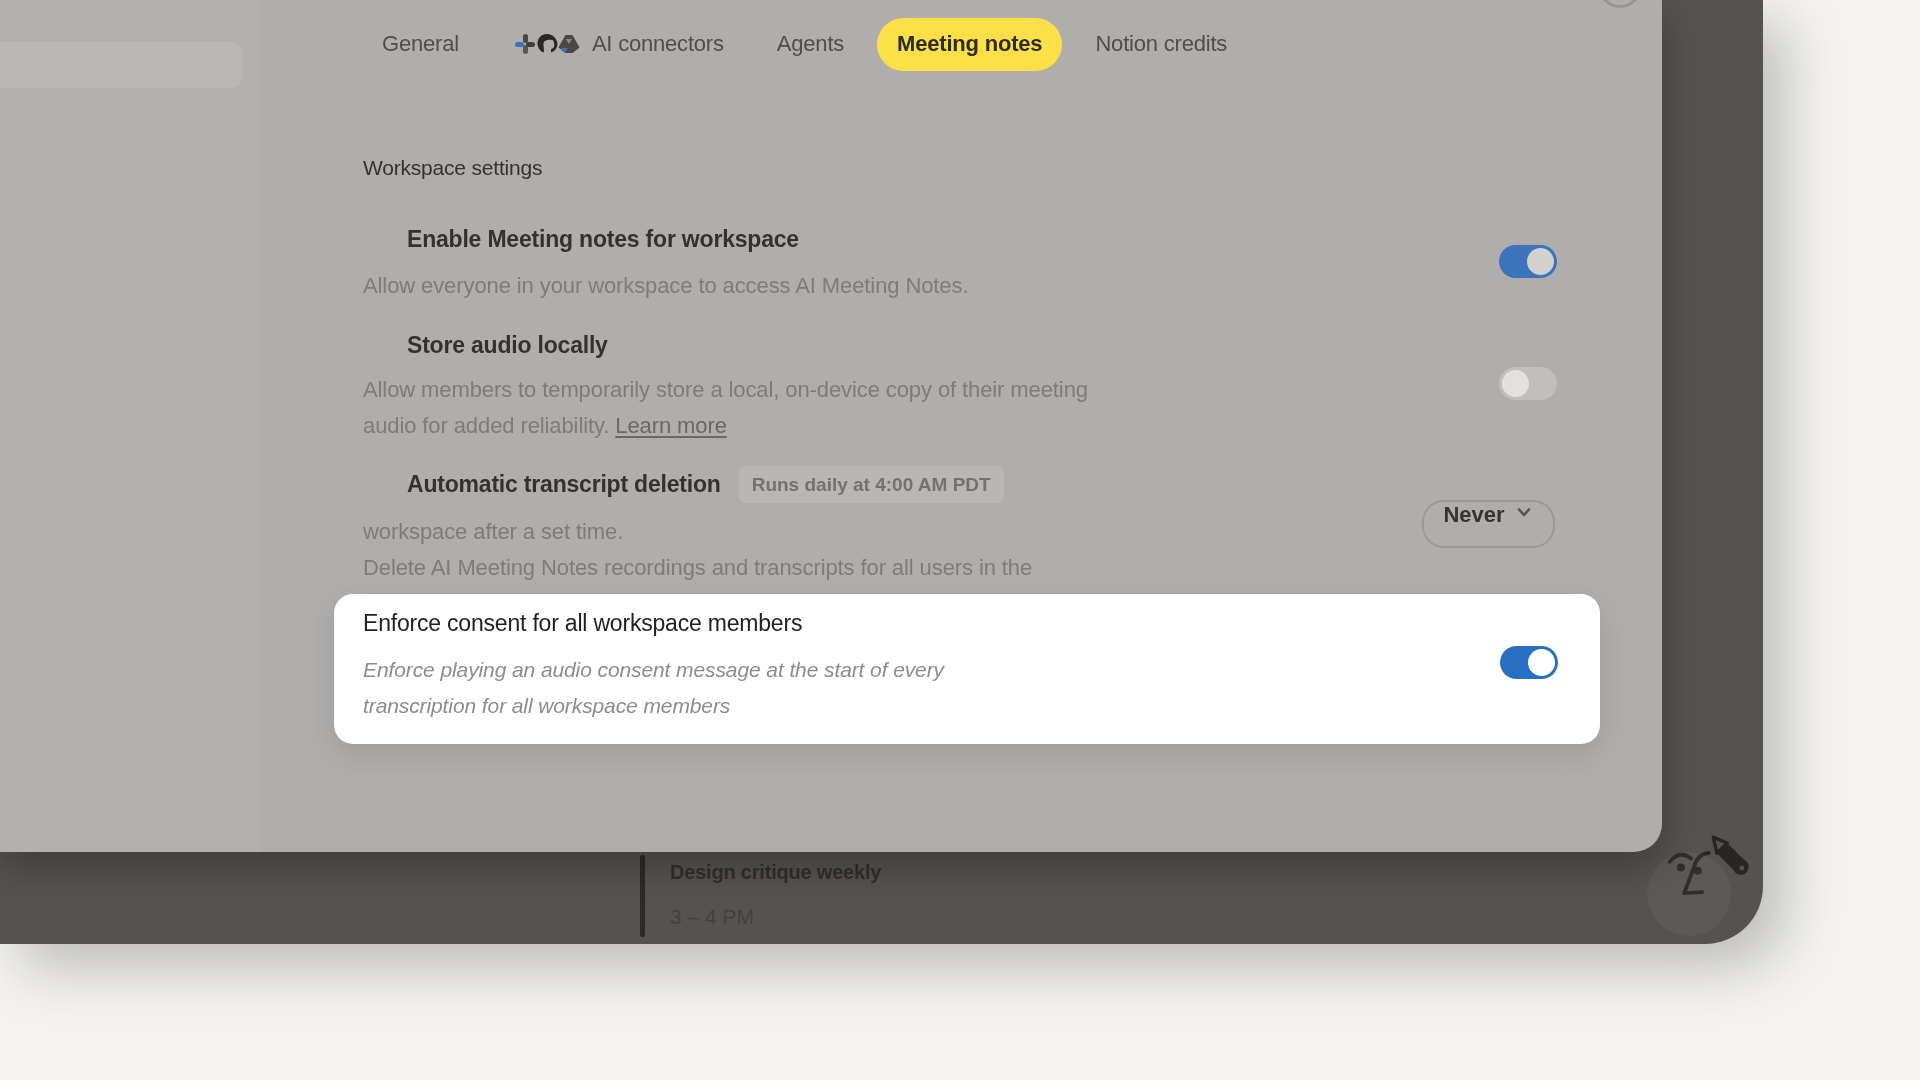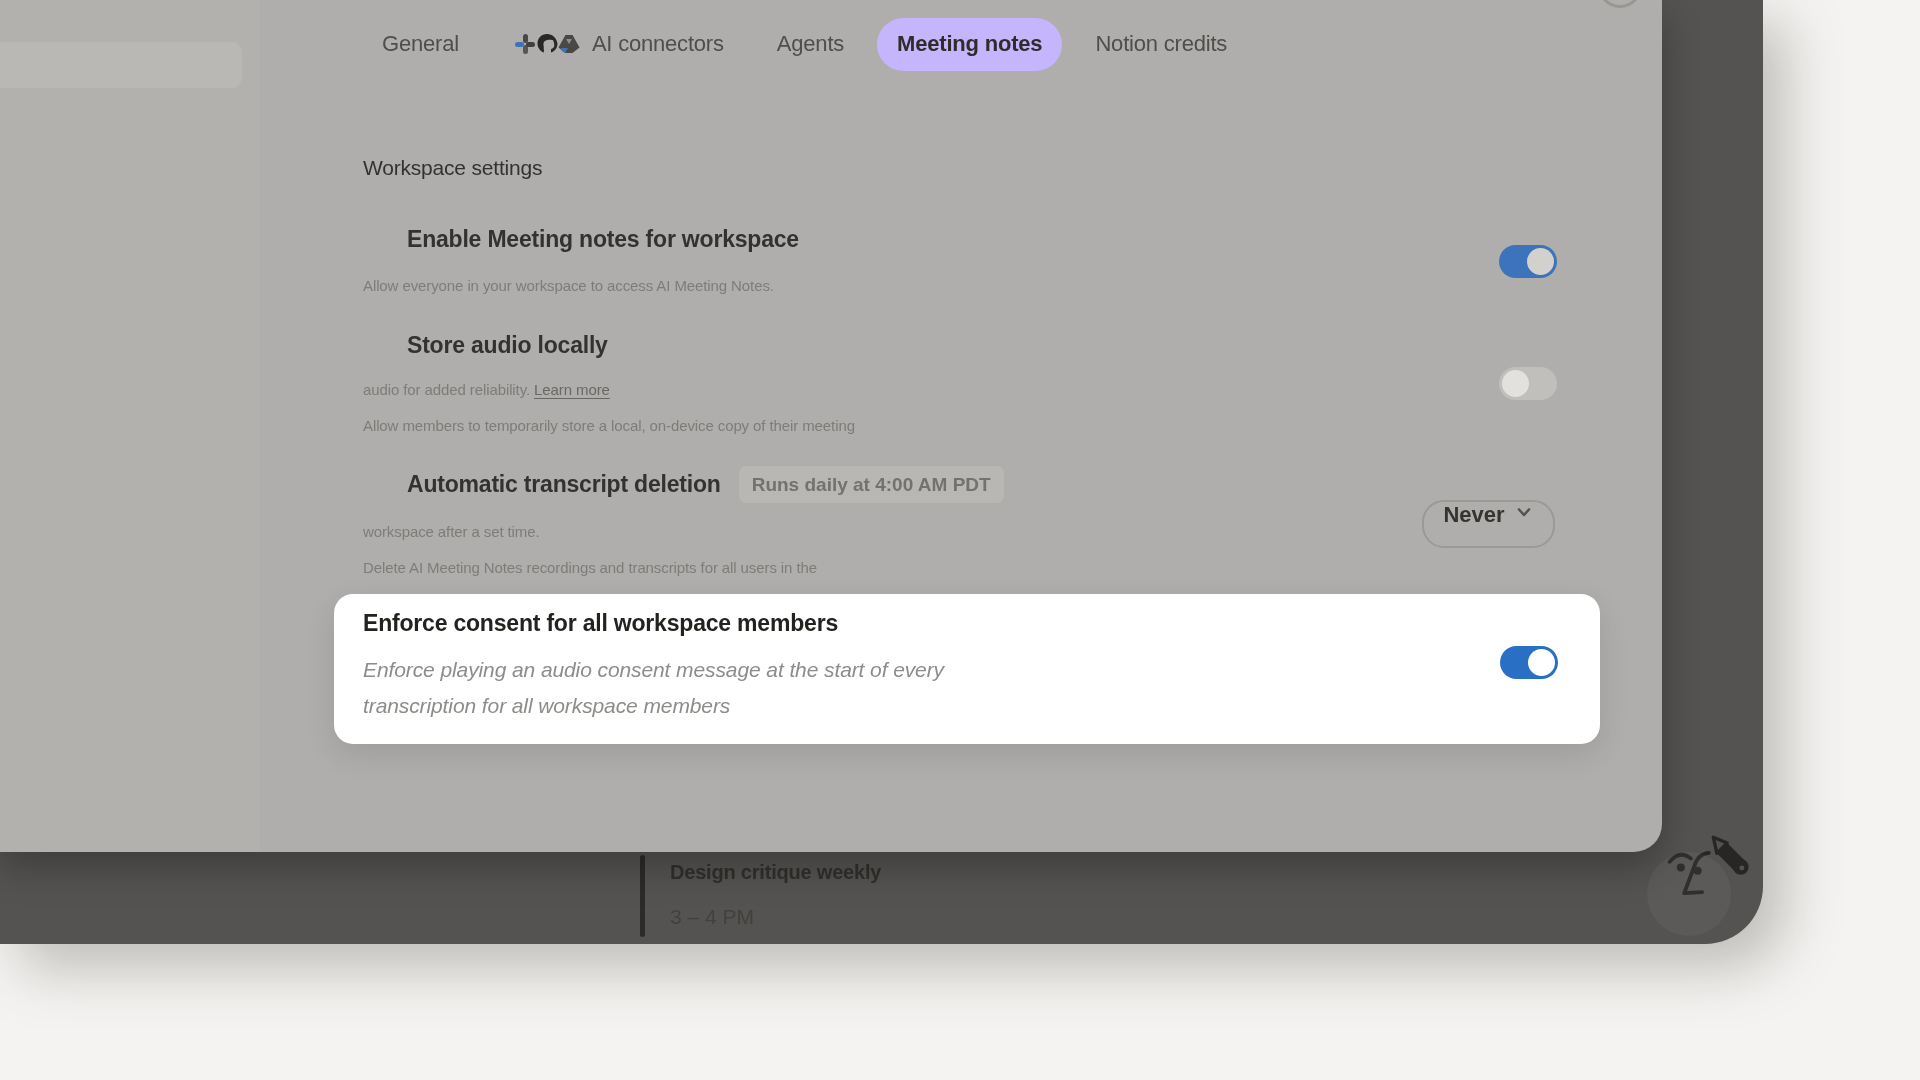--- a/index.html
+++ b/index.html
@@ -68,33 +68,33 @@
   .tabbar {
     position:absolute; left:362px; top:17px; height:54px;
     display:flex; align-items:center; gap:13px;
   }
   .tab {
     height:53px; display:flex; align-items:center; gap:10px;
     padding:0 20px; border-radius:27px;
     font-size:22px; font-weight:500; color:#504e4b; white-space:nowrap;
     letter-spacing:-0.2px; cursor:default;
   }
-  .tab.active { background:#c4b5fd; color:#2e2d2a; font-weight:700; }
+  .tab.active { background:#fde047; color:#2e2d2a; font-weight:700; }
   .tab-icons { display:flex; align-items:center; }
   .tab-icons svg { display:block; }
   .tab-icons .ic { margin-right:-4px; }
   .tab-icons .ic:last-child { margin-right:0; }
 
   
   .heading {
     position:absolute; left:363px; top:156px;
     font-size:21px; font-weight:400; color:#343230; letter-spacing:-0.2px;
   }
   .row-title { font-size:23px; font-weight:700; color:#343230; letter-spacing:-0.2px; white-space:nowrap;margin-left:44px; }
-  .row-desc  { font-size:15px; color:#7e7c78; line-height:36px; letter-spacing:-0.1px; white-space:nowrap; }
+  .row-desc  { font-size:22px; color:#7e7c78; line-height:36px; letter-spacing:-0.1px; white-space:nowrap; }
   .learn-more { color:#6a6865; text-decoration:underline; text-underline-offset:3px; cursor:pointer; }
 
   .r1-title { position:absolute; left:363px; top:226px; }
   .r1-desc  { position:absolute; left:363px; top:268px; }
   .r2-title { position:absolute; left:363px; top:332px; }
   .r2-desc  { position:absolute; left:363px; top:372px; }
   .r3-head  { position:absolute; left:363px; top:466px; display:flex; align-items:center; gap:18px; }
   .r3-desc  { position:absolute; left:363px; top:514px; }
 
   .badge {
@@ -128,21 +128,21 @@
   }
 
   
   .spotlight {
     position:absolute; left:334px; top:594px; width:1266px; height:150px;
     background:#ffffff; border-radius:19px;
     box-shadow:0 10px 30px rgba(0,0,0,0.10);
   }
   .spotlight .sp-title {
     position:absolute; left:29px; top:16px;
-    font-size:23px; font-weight:700; color:#23221f; letter-spacing:-0.2px; white-space:nowrap;
+    font-size:23px; font-weight:400; color:#23221f; letter-spacing:-0.2px; white-space:nowrap;
   }
   .spotlight .sp-desc {
     position:absolute; left:29px; top:58px;
     font-size:21px; color:#8e8c89; line-height:36px; letter-spacing:-0.1px; white-space:nowrap;font-style:italic;
   }
   .spotlight .toggle-3 { left:1166px; top:52px; }
 </style>
 </head>
 <body>
 
@@ -213,22 +213,22 @@
     <div class="heading">Workspace settings</div>
 
     <div class="row-title r1-title">Enable Meeting notes for workspace</div>
     <div class="row-desc r1-desc">Allow everyone in your workspace to access AI Meeting Notes.</div>
     <div class="toggle dim-on on toggle-1">
       <div class="knob"></div>
     </div>
 
     <div class="row-title r2-title">Store audio locally</div>
     <div class="row-desc r2-desc">
+      <div>Allow members to temporarily store a local, on-device copy of their meeting</div>
       <div><span>audio for added reliability. </span><span class="learn-more">Learn more</span></div>
-      <div>Allow members to temporarily store a local, on-device copy of their meeting</div>
     </div>
     <div class="toggle dim-off off toggle-2">
       <div class="knob"></div>
     </div>
 
     <div class="r3-head">
       <div class="row-title">Automatic transcript deletion</div>
       <div class="badge">Runs daily at 4:00 AM PDT</div>
     </div>
     <div class="row-desc r3-desc">

